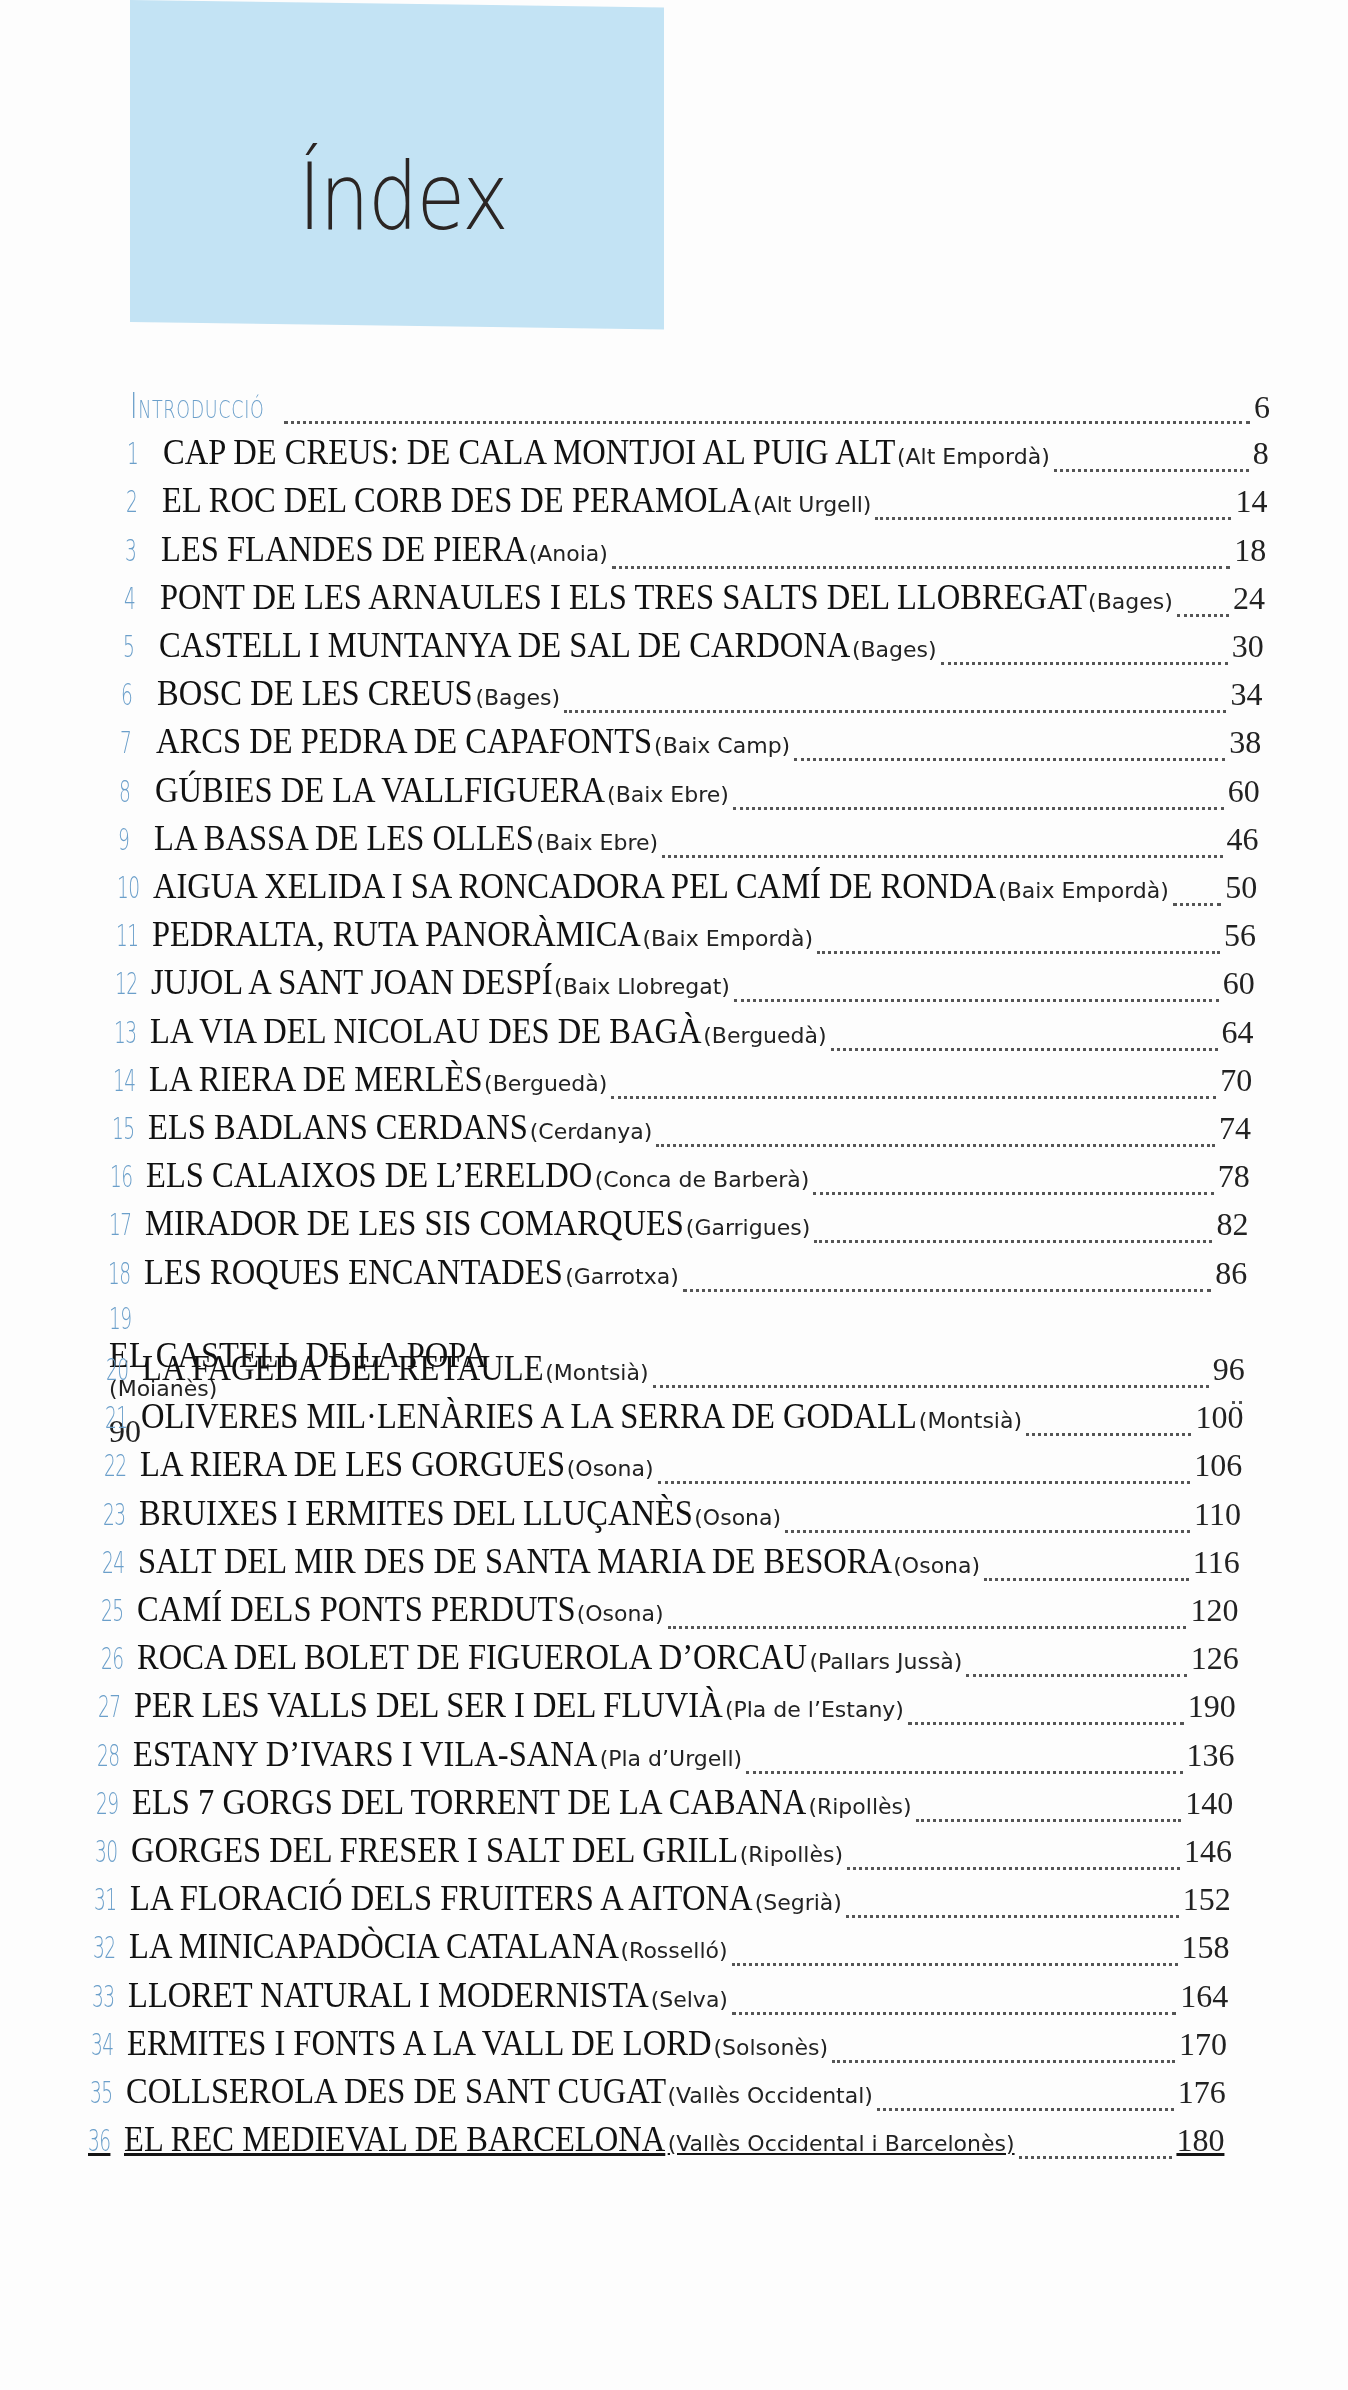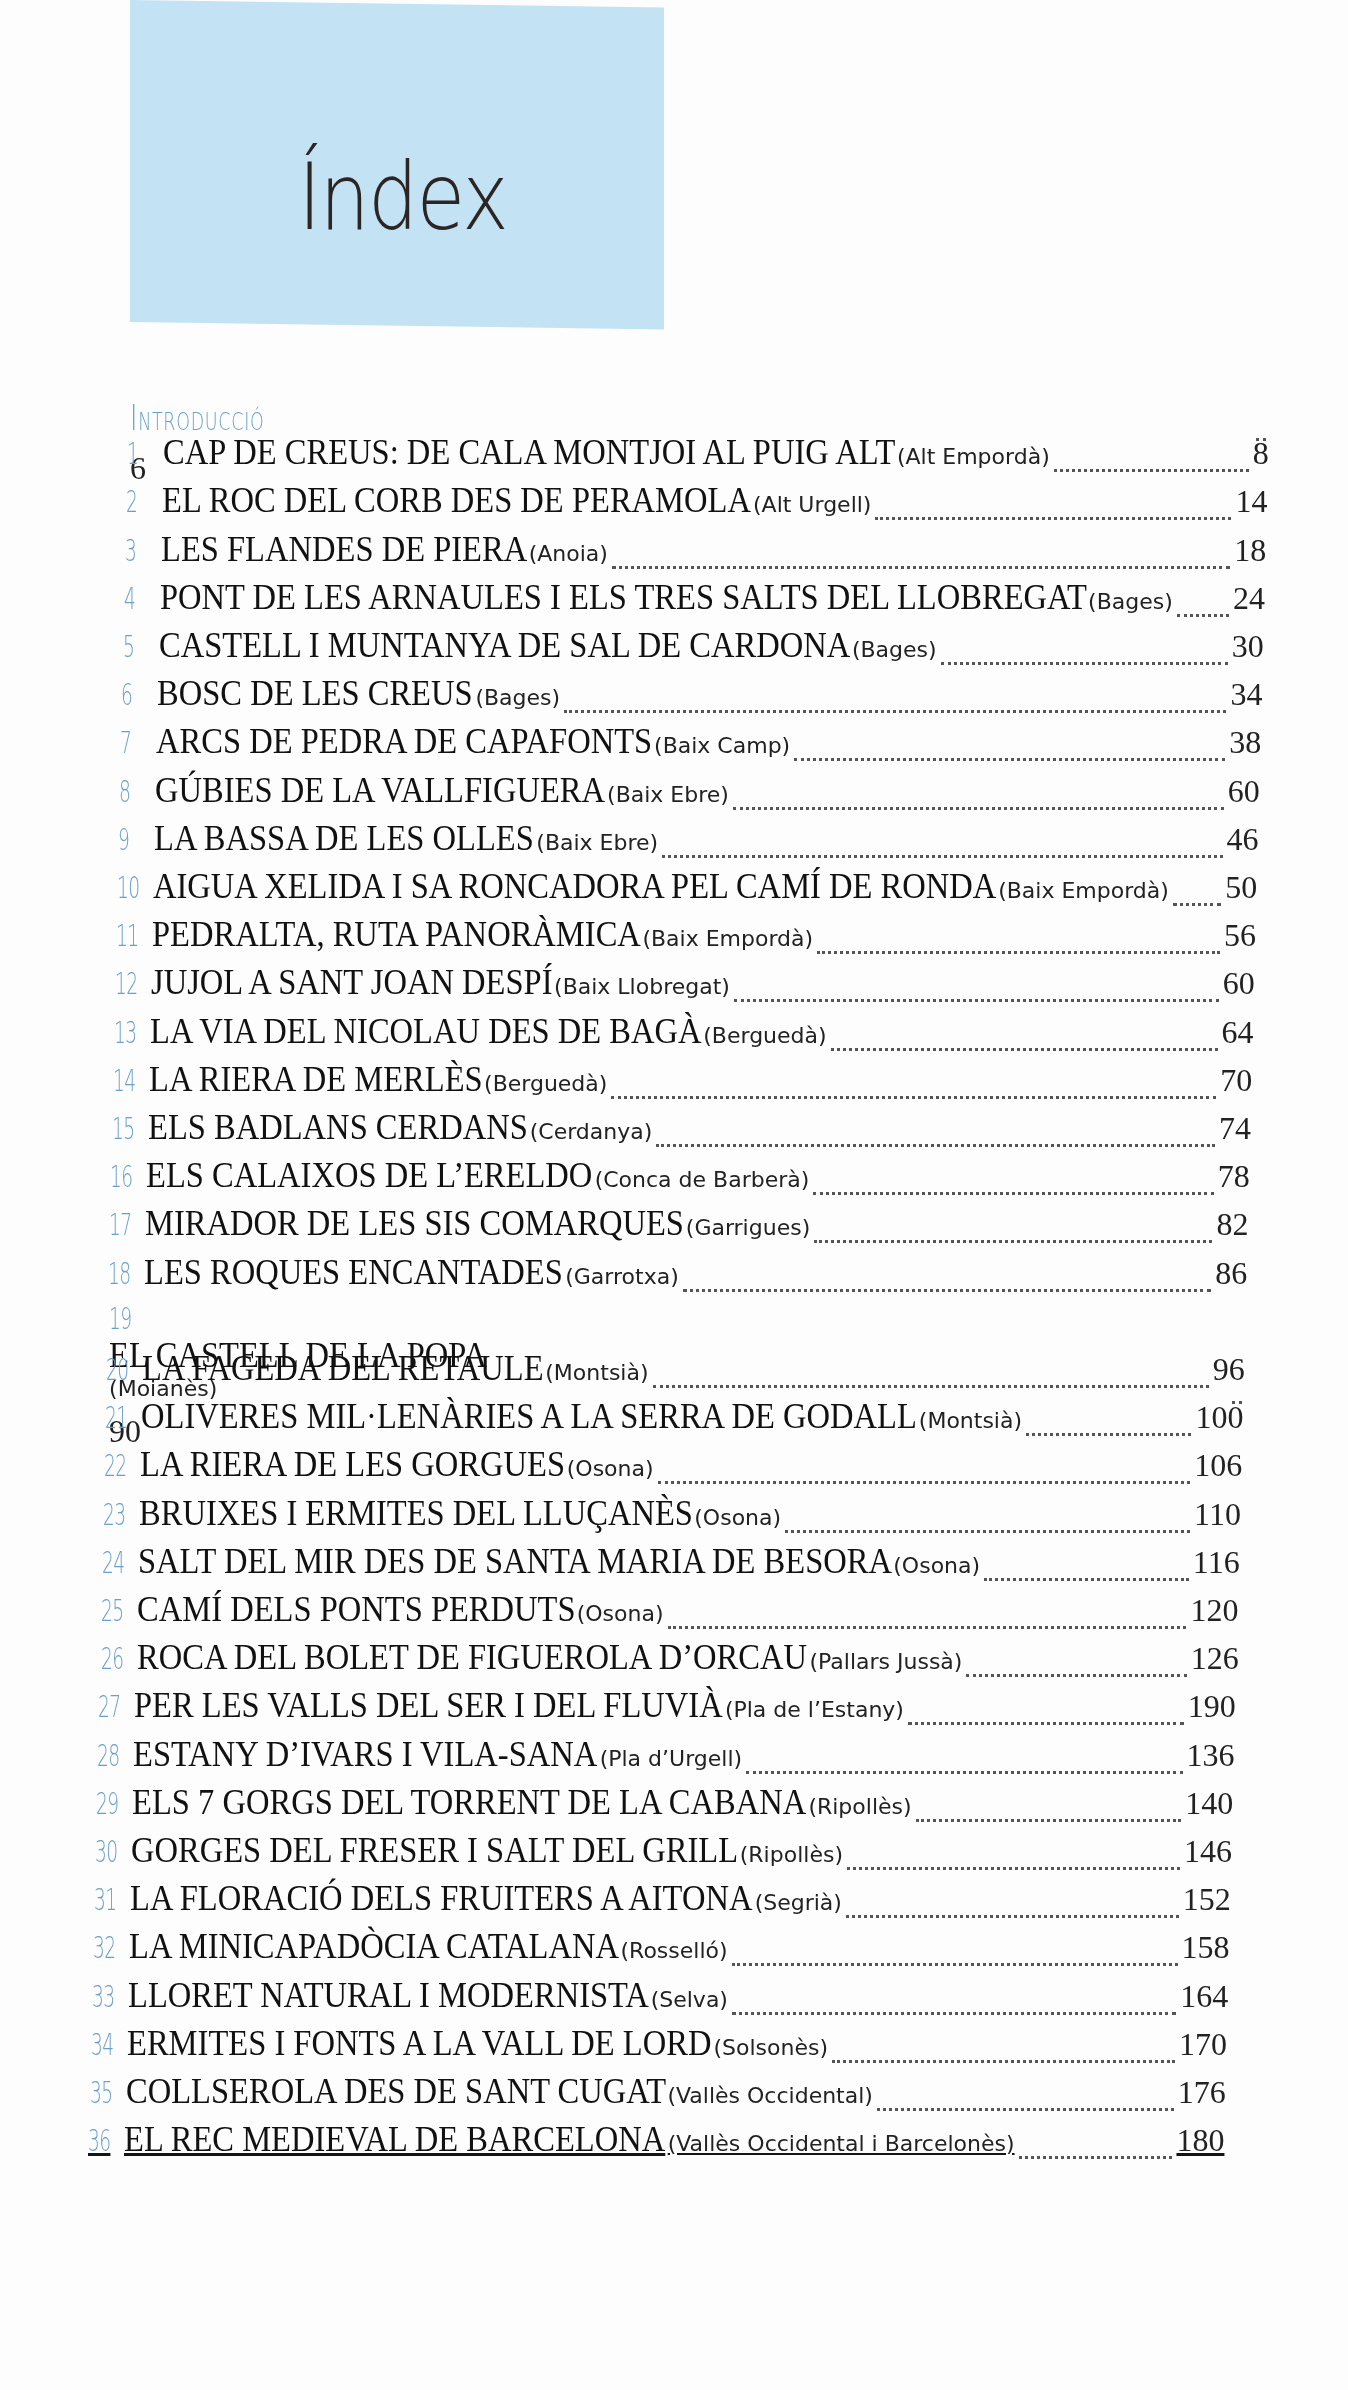--- a/index.html
+++ b/index.html
@@ -114,21 +114,21 @@
   }
 </style>
 </head>
 <body>
 
 <div class="page">
   <div class="title-box"></div>
   <div class="title-text">Índex</div>
 
   <div class="toc">
-    <div class="row" id="intro-row" style="top: 397px; left: 130px; width: 1140px; flex-direction: column;">
+    <div class="row" id="intro-row" style="top: 385px; left: 130px; width: 1140px;">
       <span class="intro-label">Introducció</span>
       <span class="leader"></span>
       <span class="page-num">6</span>
     </div>
     <div id="rows">
         <div class="row" style="top: 433.2px; left: 126.9px; width: 1141.83px;">
     <span class="num" style="margin-right: 0px;">1</span>
     <span class="title" style="margin-right: -55.5524px;">CAP DE CREUS: DE CALA MONTJOI AL PUIG ALT</span>
     <span class="region">(Alt Empordà)</span>
     <span class="leader"></span>

